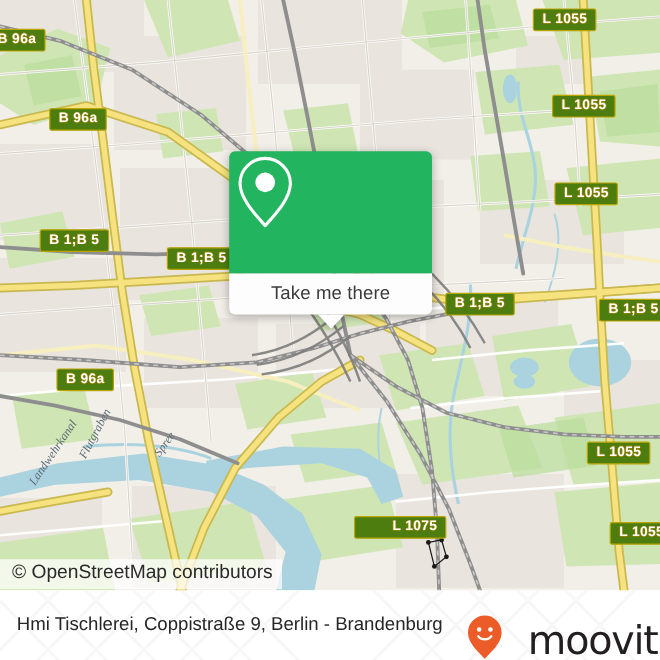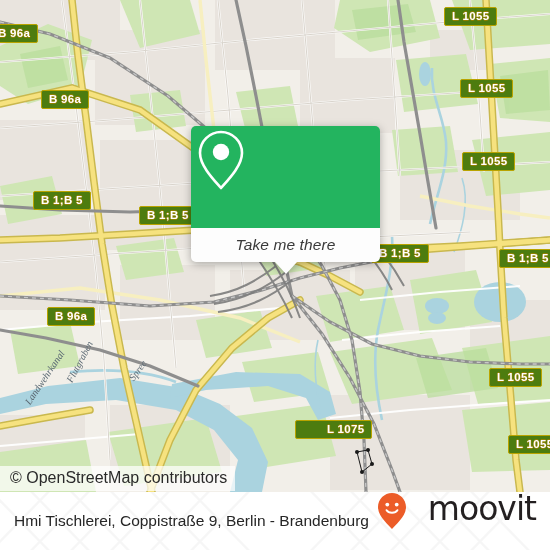--- a/index.html
+++ b/index.html
@@ -39,23 +39,22 @@
     position:absolute;
     color:#5d6b75;
     font-size:10px;
     white-space:nowrap;
     font-family:"Liberation Serif","DejaVu Serif",serif;
     font-style:italic;
   }
 
   
   #popup{
-    position:absolute;left:191px;top:126px;width:189px;
+    position:absolute;left:191px;top:126px;width:169px;
     filter:drop-shadow(0 2px 4px rgba(0,0,0,.30));
-    font-style:italic;
   }
   #popup-top{
     background:#23b45f;border-radius:5px 5px 0 0;height:102px;
     display:flex;align-items:center;justify-content:center;
   }
   #popup-bottom{
     background:#fdfdfd;border-radius:0 0 5px 5px;height:34px;
     display:flex;align-items:center;justify-content:center;
   }
   #popup-label{
@@ -83,22 +82,22 @@
     position:absolute;left:0;top:492px;width:550px;height:61px;
     background:#ffffff;overflow:hidden;
   }
   #footer-wm{position:absolute;left:0;top:0;opacity:.07;}
   #footer-title{
     position:absolute;left:14px;top:0;height:58px;
     display:flex;align-items:center;
     font-size:15.5px;color:#262626;white-space:nowrap;
   }
   #brand{
-    position:absolute;right:14px;top:0;height:58px;
-    display:flex;align-items:flex-start;gap:21px;
+    position:absolute;right:2px;top:0;height:58px;
+    display:flex;align-items:flex-end;gap:21px;
   }
   #brand-word{
     font-size:33px;color:#231f20;font-weight:normal;
     letter-spacing:-1px;line-height:33px;
     font-family:"DejaVu Sans","Liberation Sans",sans-serif;
   }
 </style>
 </head>
 <body>
 
@@ -289,21 +288,21 @@
         <div class="shield" style="left: 41px; top: 90px;">B 96a</div>
         <div class="shield" style="left: 33px; top: 191px;">B 1;B 5</div>
         <div class="shield" style="left: 139px; top: 206px;">B 1;B 5</div>
         <div class="shield" style="left: 47px; top: 307px;">B 96a</div>
         <div class="shield" style="left: 444px; top: 7px;">L 1055</div>
         <div class="shield" style="left: 460px; top: 79px;">L 1055</div>
         <div class="shield" style="left: 462px; top: 152px;">L 1055</div>
         <div class="shield" style="left: 371px; top: 244px;">B 1;B 5</div>
         <div class="shield" style="left: 499px; top: 249px;">B 1;B 5</div>
         <div class="shield" style="left: 489px; top: 368px;">L 1055</div>
-        <div class="shield" style="left: 295px; top: 420px; padding-left: 31px;">L 1075</div>
+        <div class="shield" style="left: 295px; top: 430px; padding-left: 31px;">L 1075</div>
         <div class="shield" style="left: 508px; top: 435px;">L 1055</div>
       </div>
 
     <div id="waterlabels">
         <div class="waterlabel" style="left: 27px; top: 398px; transform: rotate(-56deg); transform-origin: left center;">Landwehrkanal</div>
         <div class="waterlabel" style="left: 69px; top: 376px; transform: rotate(-62deg); transform-origin: left center;">Flutgraben</div>
         <div class="waterlabel" style="left: 131px; top: 374px; transform: rotate(-54deg); transform-origin: left center;">Spree</div>
       </div>
 
     <div id="popup">

